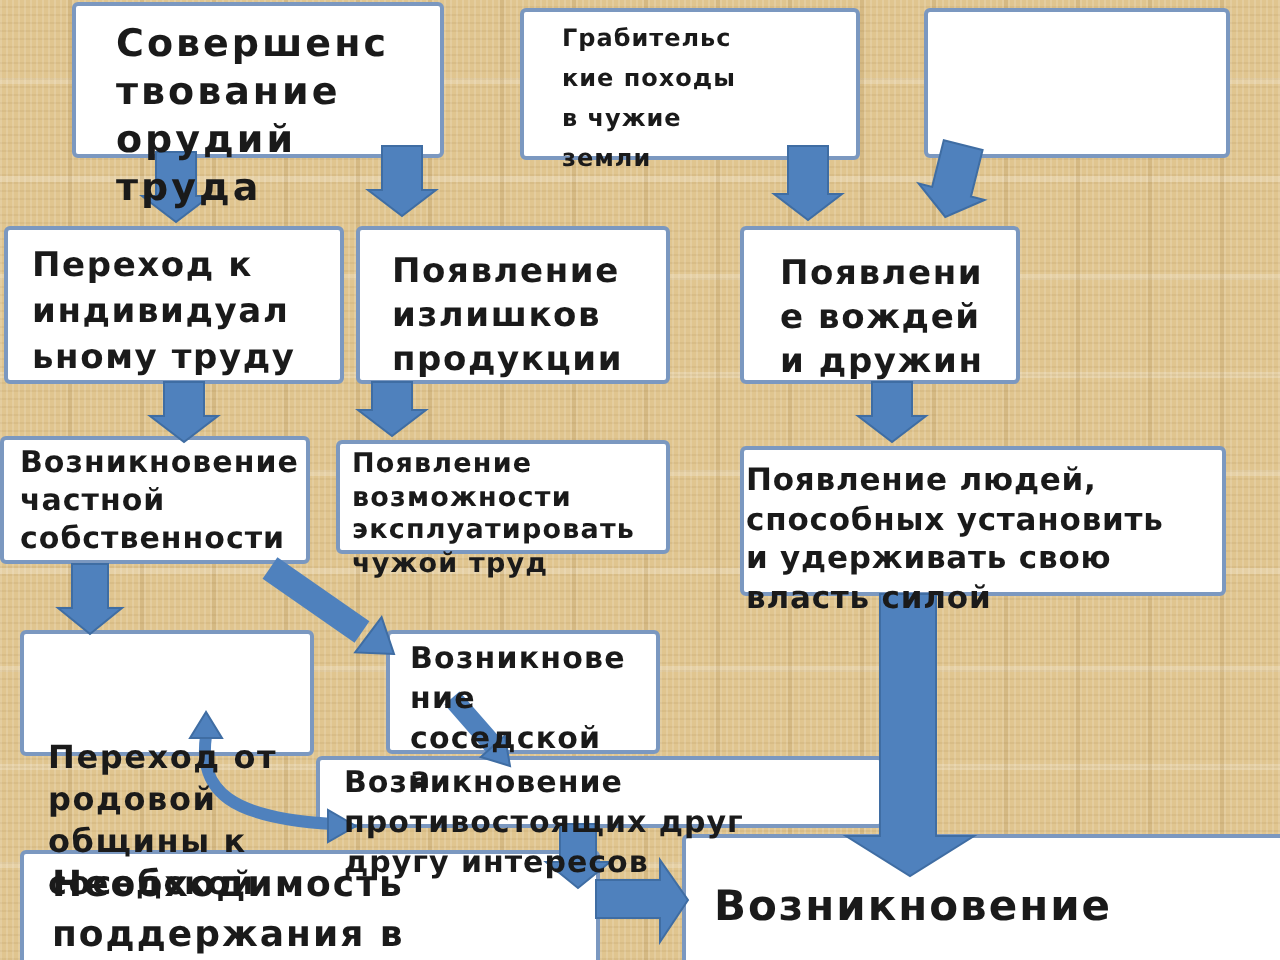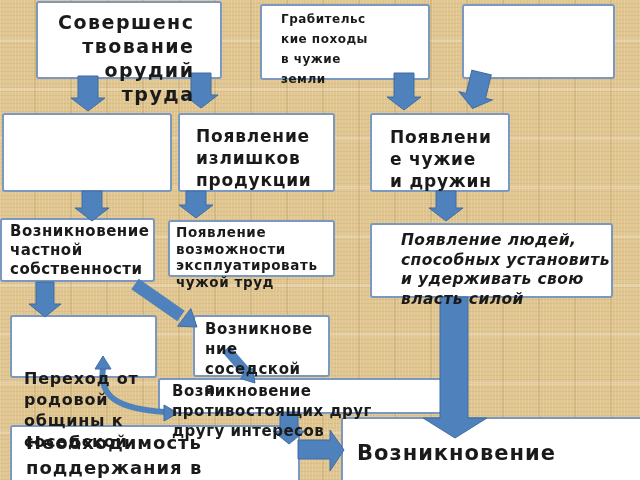--- a/index.html
+++ b/index.html
@@ -59,42 +59,45 @@
       <polygon points="255,383 240.4,378.5 252.4,367.9"></polygon>
       <polygon points="280,412 298,412 298,431 305,431 289,444 273,431 280,431"></polygon>
       <polygon points="298,440 330,440 330,430 344,450 330,471 330,459 298,459"></polygon>
       <polygon points="440,297 468,297 468,418 487,418 455,438 423,418 440,418"></polygon>
       <path d="M 103,368 C 99,396 116,409 166,412" fill="none" stroke="#4f81bd" stroke-width="6"></path>
       <polygon points="103,356 95,369 111,369"></polygon>
       <polygon points="178,413 164,405 164,421"></polygon>
     </g>
   </svg>
 
-  <div class="lbl" style="left:58px;  top:10px;  font-size:19px; line-height:24px; letter-spacing:1.5px;text-align:right;">Совершенс
+  <div class="lbl" style="left:58px;  top:10px;  font-size:19px; line-height:24px; letter-spacing:1.5px;">Совершенс
 твование
 орудий
 труда</div>
   <div class="lbl" style="left:281px; top:9px;   font-size:12px; line-height:20px; letter-spacing:0.5px;">Грабительс
 кие походы
 в чужие
 земли</div>
+  <div class="lbl" style="left:16px;  top:122px; font-size:17px; line-height:23px; letter-spacing:0.8px;">Переход к
+индивидуал
+ьному труду</div>
   <div class="lbl" style="left:196px; top:125px; font-size:17px; line-height:22px; letter-spacing:0.8px;">Появление
 излишков
 продукции</div>
   <div class="lbl" style="left:390px; top:126px; font-size:17px; line-height:22px; letter-spacing:0.8px;">Появлени
-е чужие
+е вождей
 и дружин</div>
   <div class="lbl" style="left:10px;  top:222px; font-size:15px; line-height:19px; letter-spacing:0.5px;">Возникновение
 частной
 собственности</div>
   <div class="lbl" style="left:176px; top:224px; font-size:13.5px; line-height:16.5px; letter-spacing:0.6px;">Появление
 возможности
 эксплуатировать
 чужой труд</div>
-  <div class="lbl" style="left:401px; top:231px; font-size:15.5px; line-height:19.5px; letter-spacing:0.4px;font-style:italic;">Появление людей,
+  <div class="lbl" style="left:373px; top:231px; font-size:15.5px; line-height:19.5px; letter-spacing:0.4px;">Появление людей,
 способных установить
 и удерживать свою
 власть силой</div>
   <div class="lbl" style="left:24px;  top:322px; font-size:16px; line-height:21px; letter-spacing:0.8px;margin-top:46px;">Переход от
 родовой
 общины к
 соседской</div>
   <div class="lbl" style="left:205px; top:319px; font-size:15px; line-height:20px; letter-spacing:0.6px;">Возникнове
 ние
 соседской

